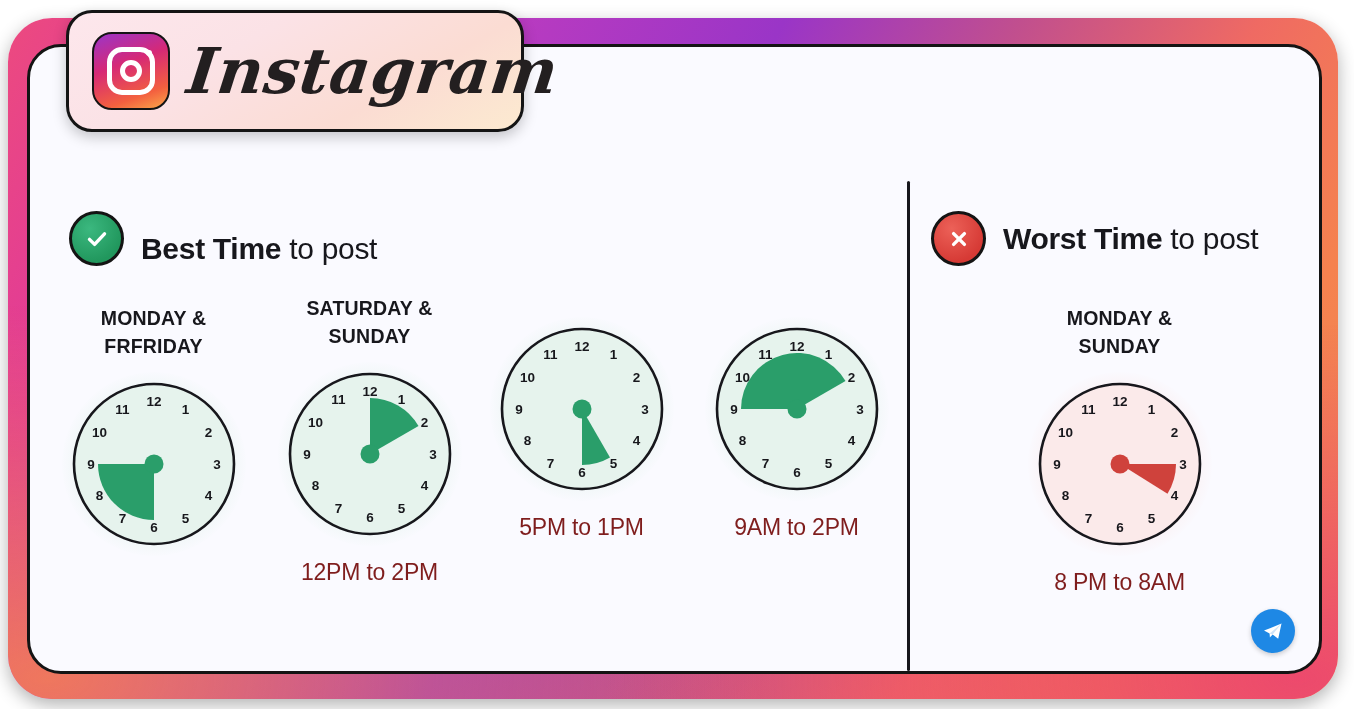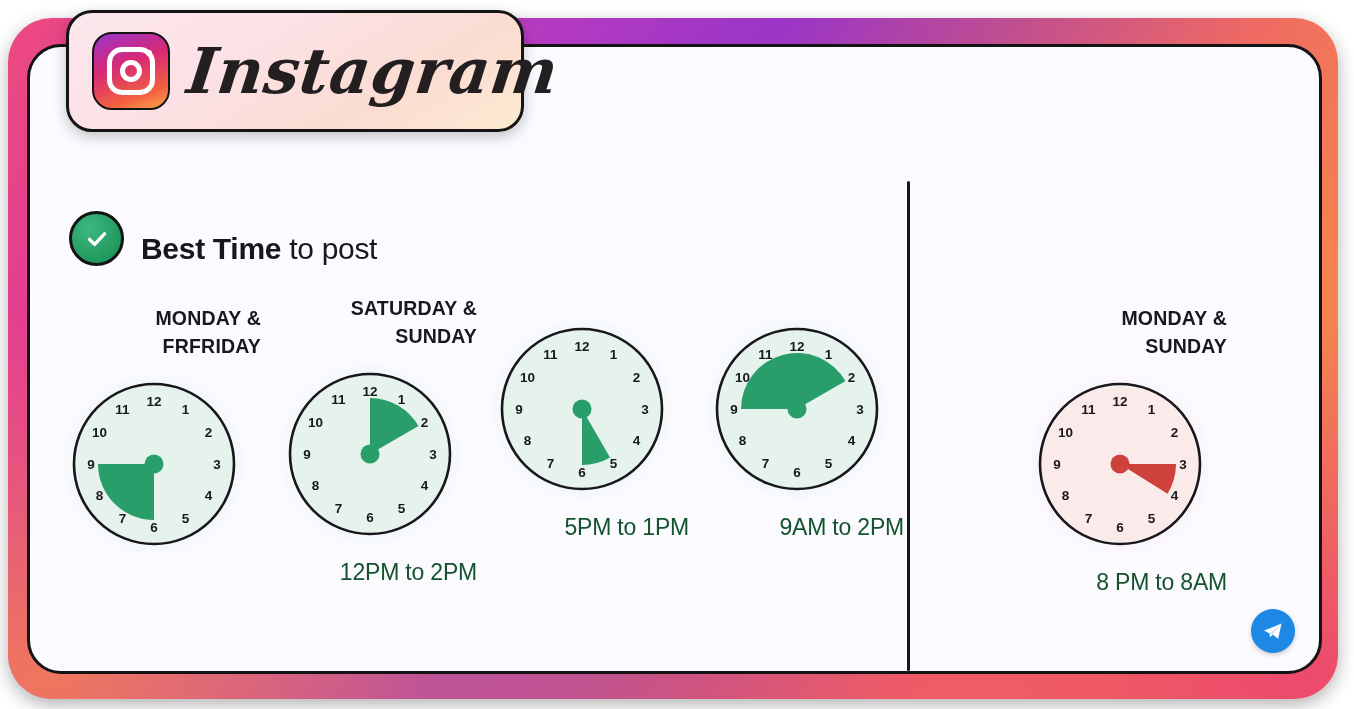--- a/index.html
+++ b/index.html
@@ -121,21 +121,21 @@
   }
   .status-icon.good { background: radial-gradient(circle at 36% 30%, #3bb87f 0%, #21975d 72%); }
   .status-icon.bad  { background: radial-gradient(circle at 36% 30%, #ec6158 0%, #d63a35 72%); }
   .status-icon svg { display: block; }
 
   .panel-title { font-size: 30px; color: #17171c; letter-spacing: -0.3px; white-space: nowrap; }
   .panel-title .strong { font-weight: 700; }
   .panel-title .light  { font-weight: 400; }
 
   
-  .col { position: absolute; width: 215px; text-align: right; }
+  .col { position: absolute; width: 215px; text-align: center; }
   .col-day {
     font-size: 19.5px; font-weight: 700; color: #17171c;
     letter-spacing: 0.2px; line-height: 1.42;
     text-transform: uppercase;
   }
   .clock-wrap {
     margin: 18px auto 0;
     width: 172px; height: 172px;
     position: relative;
   }
@@ -147,21 +147,21 @@
   .clock-halo.red   { background: radial-gradient(circle, rgba(250,232,232,0.95) 40%, rgba(250,232,232,0) 72%); }
   .clock-face { position: absolute; inset: 0; text-decoration: underline; }
   .clock-face svg { display: block; width: 172px; height: 172px; }
   .num {
     font-family: "Liberation Sans", sans-serif;
     font-size: 13.5px; font-weight: 700; fill: #17171c;
     text-anchor: middle; dominant-baseline: central;
   }
   .col-caption {
     margin-top: 19px;
-    font-size: 23px; color: #14532d; font-weight: 400;
+    font-size: 23px; color: #7f1d1d; font-weight: 400;
     letter-spacing: -0.2px;
   }
 
   
   .tg-btn {
     position: absolute;
     right: 24px; bottom: 18px;
     width: 44px; height: 44px; border-radius: 50%;
     background: #1e88e5;
     display: flex; align-items: center; justify-content: center;
@@ -185,20 +185,28 @@
 
       <div class="panel-head best">
         <div class="status-icon good">
           <svg width="30" height="30" viewBox="0 0 30 30" aria-hidden="true">
             <path d="M7.5 15.4 L12.6 20.4 L22.5 9.8" fill="none" stroke="#ffffff" stroke-width="3.4" stroke-linecap="round" stroke-linejoin="round"></path>
           </svg>
         </div>
         <div class="panel-title"><span class="strong">Best Time</span><span class="light"> to post</span></div>
       </div>
 
+      <div class="panel-head worst">
+        <div class="status-icon bad">
+          <svg width="30" height="30" viewBox="0 0 30 30" aria-hidden="true">
+            <path d="M9.6 9.6 L20.4 20.4 M20.4 9.6 L9.6 20.4" fill="none" stroke="#ffffff" stroke-width="3.4" stroke-linecap="round"></path>
+          </svg>
+        </div>
+        <div class="panel-title"><span class="strong">Worst Time</span><span class="light"> to post</span></div>
+      </div>
 
       <div class="col" id="col0" style="left:16px; top:258px;">
         <div class="col-day">MONDAY &amp;<br>FRFRIDAY</div>
         <div class="clock-wrap">
           <div class="clock-halo green"></div>
           <div class="clock-face">
               <svg viewBox="0 0 172 172">
                 <circle cx="86" cy="86" r="80" fill="#e6f3ed" stroke="#17171c" stroke-width="2.6"></circle>
                 <path d="M 86 86 L 86.00 142.00 A 56 56 0 0 1 30.00 86.00 Z" fill="#2a9e6a"></path>
                 <text x="86.00" y="23.00" class="num">12</text>

